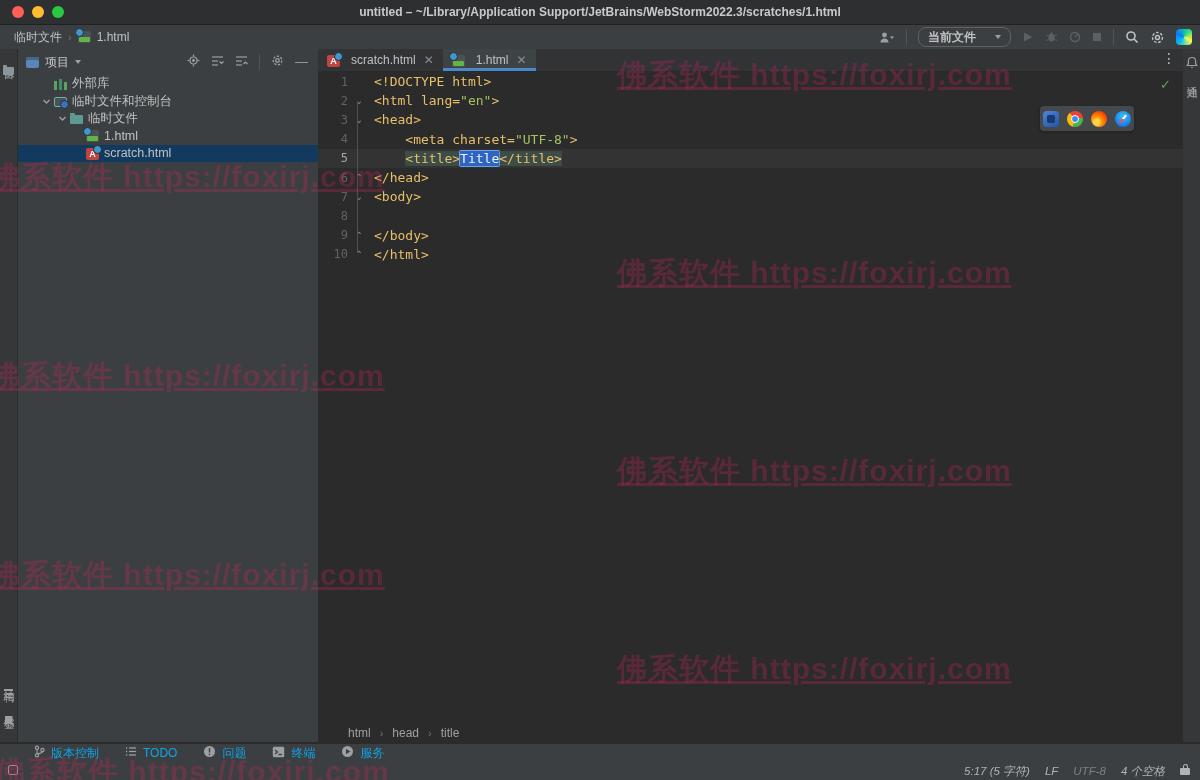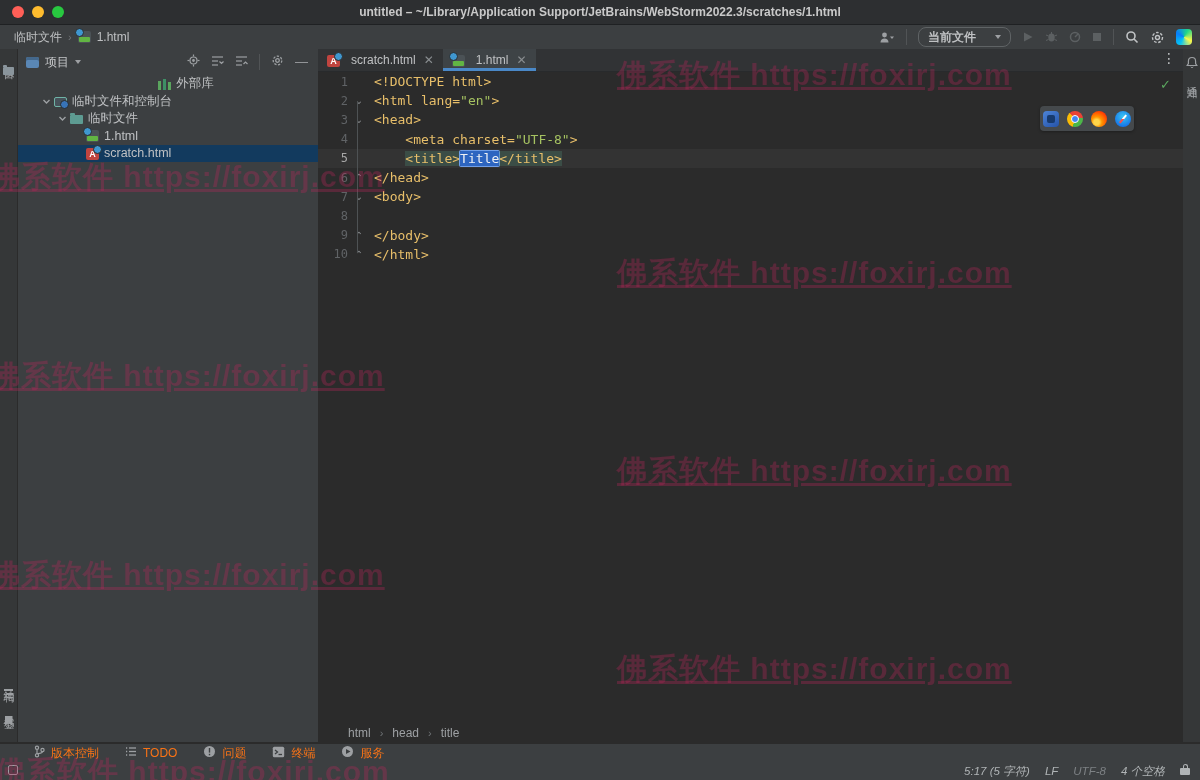--- a/index.html
+++ b/index.html
@@ -108,21 +108,21 @@
   .bi-firefox{background:radial-gradient(circle at 35% 70%,#ffd54a 0 18%,#ff9500 35%,#ff3b00 75%,#b5007f 100%);}
   .bi-safari{background:radial-gradient(circle at 50% 35%,#39c5f3,#1470e8 80%);}
   .bi-safari::after{content:"";position:absolute;left:7px;top:3px;width:2px;height:10px;background:linear-gradient(#fff 50%,#ff4b4b 50%);transform:rotate(40deg);}
 
   
   #ecrumbs{left:318px;top:724px;width:865px;height:18px;background:#2b2b2b;display:flex;align-items:center;gap:9px;padding-left:30px;font-size:12px;color:#9da0a3;box-sizing:border-box;}
 
   
   #bottomstripe{left:0;top:743px;width:1200px;height:19px;background:#3c3f41;border-top:1px solid #2b2b2b;
       display:flex;align-items:center;gap:26px;padding-left:34px;box-sizing:border-box;}
-  .bbtn{display:flex;align-items:center;gap:6px;font-size:12px;color:#f97316;}
+  .bbtn{display:flex;align-items:center;gap:6px;font-size:12px;color:#0ea5e9;}
   #statusbar{left:0;top:762px;width:1200px;height:18px;background:#3c3f41;font-style:italic;}
   #stripes-toggle{position:absolute;left:8px;top:3px;width:10px;height:10px;border:1.5px solid #9aa0a3;border-radius:2px;box-sizing:border-box;}
   #status-right{position:absolute;right:10px;top:0;height:18px;display:flex;align-items:center;gap:15px;font-size:11.5px;color:#b0b4b6;}
   .dim{color:#7d8184;}
   .lockicon{position:relative;width:10px;height:7px;background:#b0b4b6;border-radius:1px;display:inline-block;}
   .lockicon::before{content:"";position:absolute;left:3px;top:-4px;width:5px;height:5px;border:1.5px solid #b0b4b6;border-bottom:none;border-radius:3px 3px 0 0;box-sizing:border-box;}
 
   
   .wm{position:absolute;z-index:60;pointer-events:none;white-space:nowrap;
       font:700 30px "Liberation Sans","DejaVu Sans",sans-serif;letter-spacing:1px;
@@ -279,21 +279,21 @@
               <g stroke="#9da0a3" stroke-width="1.3" fill="none">
                 <circle cx="6.5" cy="6.5" r="1.8"></circle>
                 <circle cx="6.5" cy="6.5" r="4.3" stroke-dasharray="2.3 1.5"></circle>
               </g>
             </svg>
         </span>
         <span style="color:#9da0a3;font-size:13px;line-height:10px;">—</span>
       </span>
     </div>
     <div id="tree">
-        <div class="tree-row" style="padding-left: 21px; justify-content: center;">
+        <div class="tree-row" style="padding-left: 21px;">
           <span class="chev"></span>
           <span class="ti libraries"></span>
           <span class="tlabel">外部库</span>
         </div>
         <div class="tree-row" style="padding-left: 21px;">
           <span class="chev">
             <svg width="9" height="9" viewBox="0 0 9 9">
               <polyline points="1.5,3 4.5,6 7.5,3" fill="none" stroke="#9da0a3" stroke-width="1.4"></polyline>
             </svg>
           </span>

